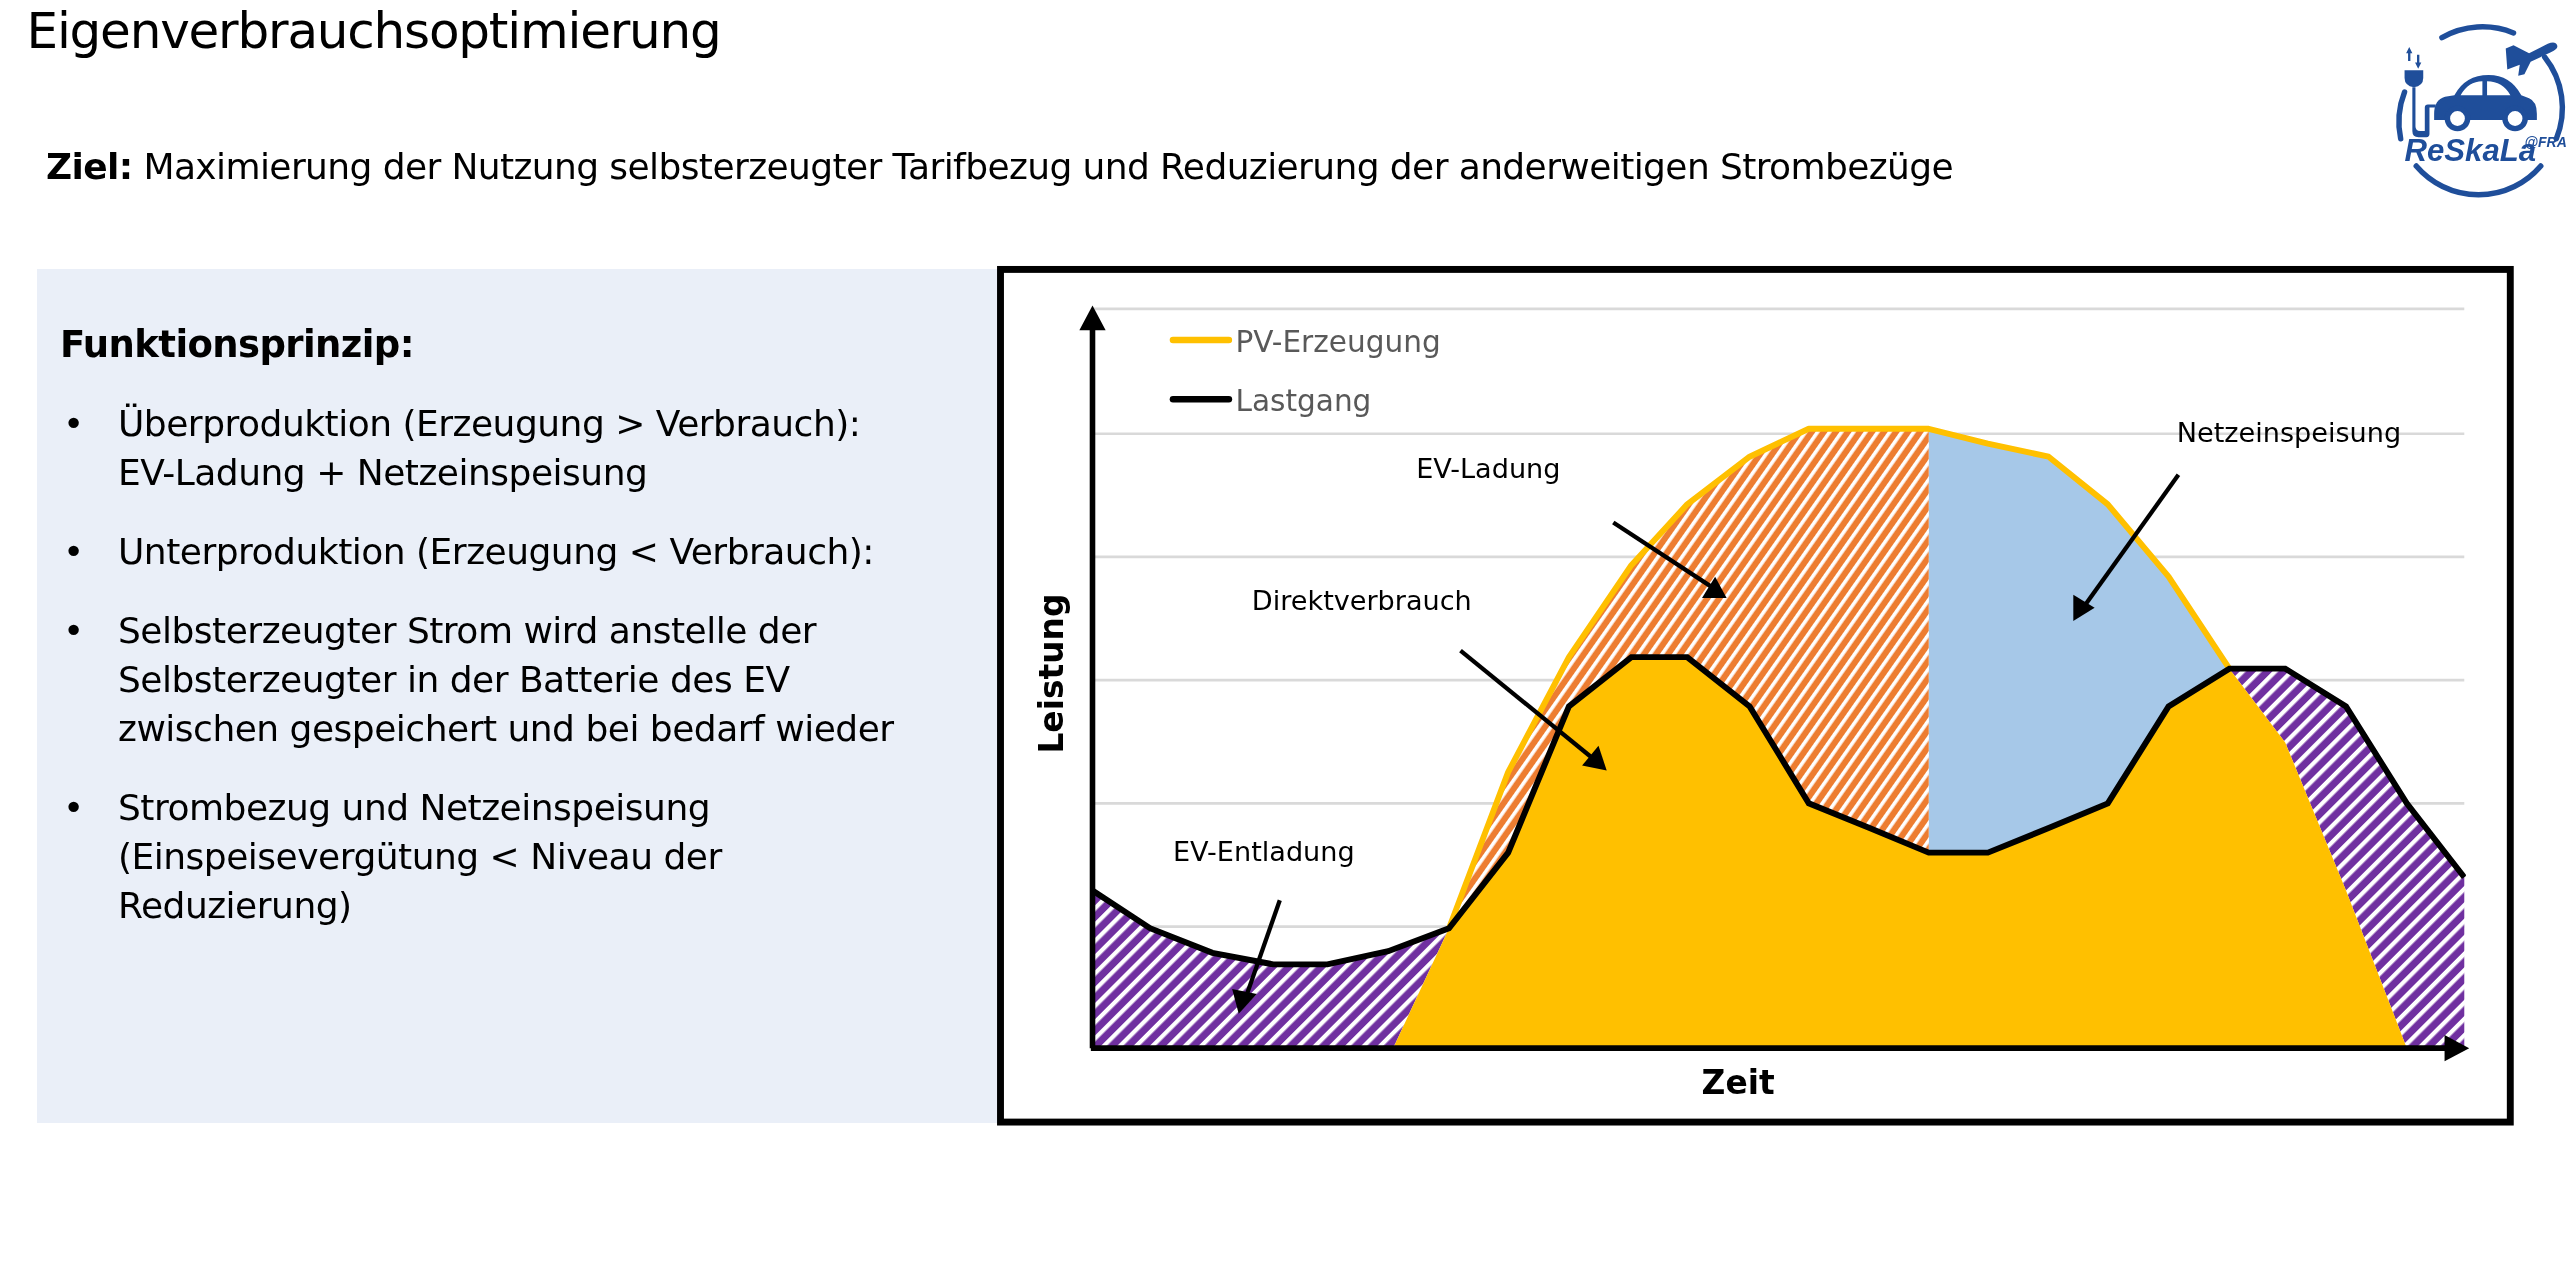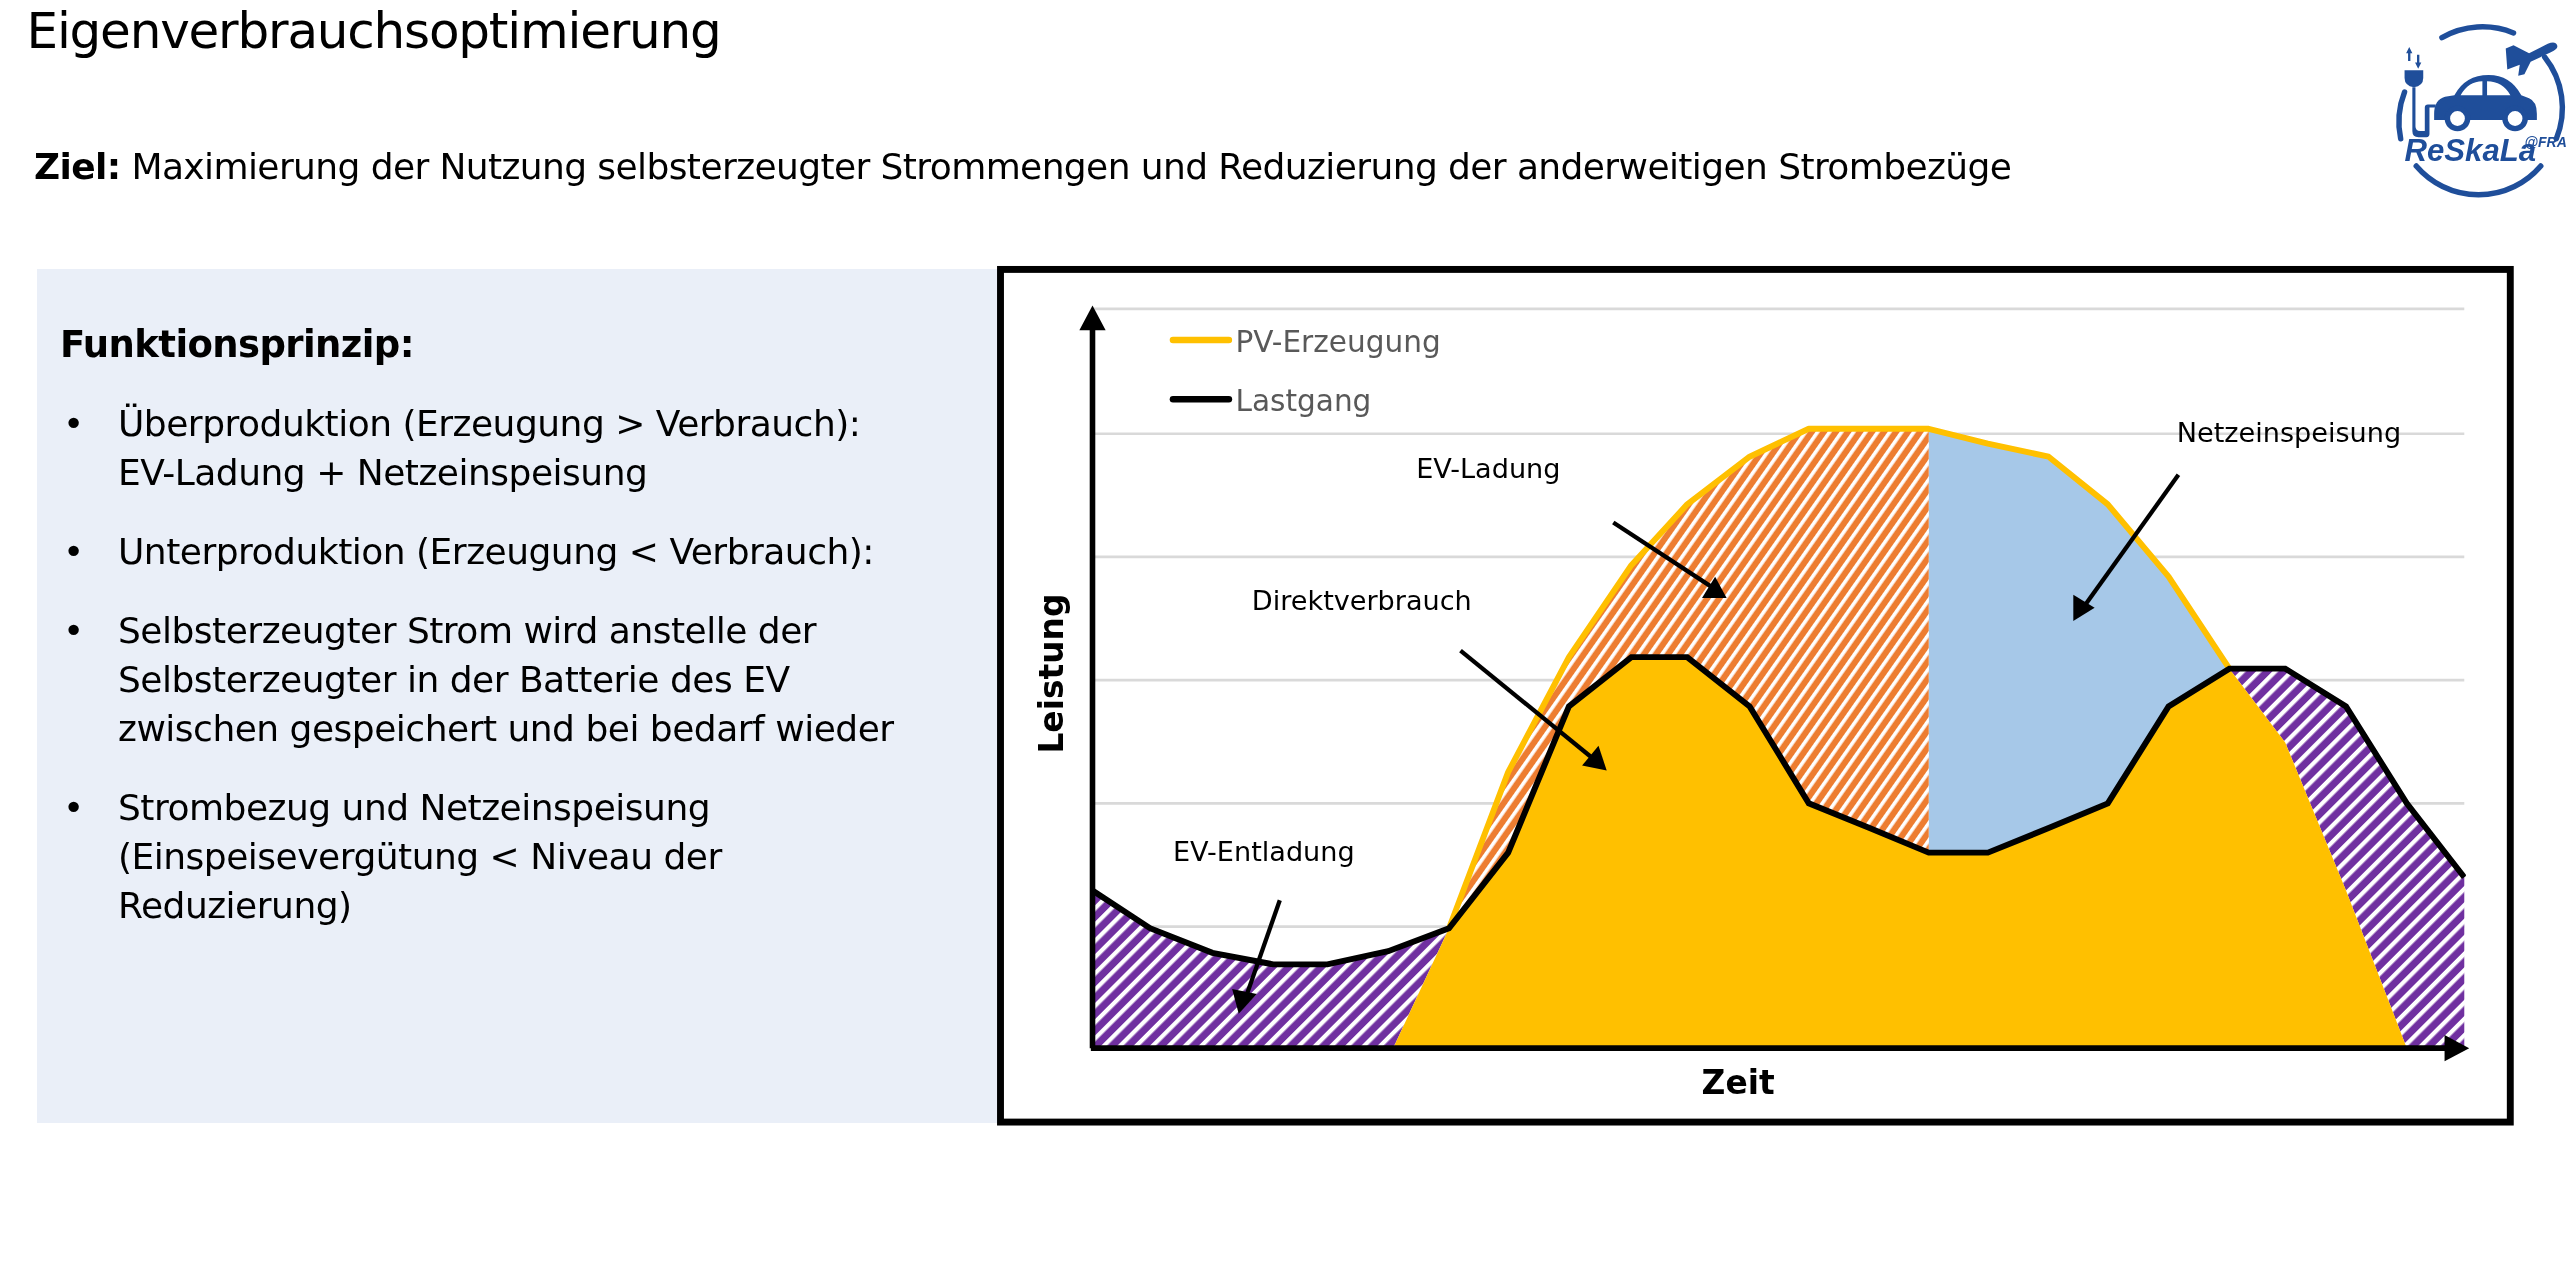--- a/index.html
+++ b/index.html
@@ -1,38 +1,38 @@
 <!DOCTYPE html>
 <html style="font-size:12.5px"><head>
 <meta charset="utf-8">
 <style>
   html, body { margin: 0; padding: 0; background: #ffffff; }
   body { width: 2576px; height: 1288px; position: relative; overflow: hidden;
          font-family: "DejaVu Sans", "Liberation Sans", sans-serif; color: #000; }
   .title { position: absolute; left: 26.5px; top: 1.6px; font-size: 50px; font-weight: normal;
            letter-spacing: -1.2px; }
   .subtitle { position: absolute; left: 34px; top: 146px; font-size: 36px; letter-spacing: -0.6px; white-space: nowrap; }
-  .subtitle b { font-weight: bold; }
+  .subtitle b { font-weight: bold; margin-left: 12px; }
   .panel { position: absolute; left: 37px; top: 269px; width: 1056px; height: 854px;
            background: #EAEFF8; box-sizing: border-box; padding: 54px 31px 0 23px; }
   .panel-heading { font-weight: bold; font-size: 37px; letter-spacing: -0.6px; margin-bottom: 33px; }
   .bullets { list-style: none; margin: 0; padding: 0; }
   .bullets li { position: relative; padding-left: 58px; font-size: 36px; line-height: 49px;
                 letter-spacing: -0.5px; margin-bottom: 30px; }
   .bullets li .dot { position: absolute; left: 3.1px; top: 0; }
   .logo { position: absolute; left: 2389px; top: 22px; width: 179px; height: 179px; }
   .chart { position: absolute; left: 0; top: 0; width: 2576px; height: 1288px; pointer-events: none; }
   .chart * { pointer-events: auto; }
 </style>
 </head>
 <body>
 
 <div class="title">Eigenverbrauchsoptimierung</div>
 
-<div class="subtitle"><b>Ziel:</b><span> Maximierung der Nutzung selbsterzeugter Strommengen und Reduzierung der anderweitigen Strombezüge</span></div>
+<div class="subtitle"><b>Ziel:</b><span> Maximierung der Nutzung selbsterzeugter Tarifbezug und Reduzierung der anderweitigen Strombezüge</span></div>
 
 <svg class="logo" viewBox="0 0 230 230">
   <g fill="none" stroke="#1F4E9A" stroke-width="7" stroke-linecap="round">
     <path d="M 68 20 A 105 105 0 0 1 160 14"></path>
     <path d="M 200 45 A 105 105 0 0 1 215 150"></path>
     <path d="M 195 185 A 105 105 0 0 1 35 185"></path>
     <path d="M 15 150 A 105 105 0 0 1 20 90"></path>
   </g>
   <g fill="#1F4E9A">
     <path d="M 22 40 l 4 -8 l 4 8 h -2.5 v 10 h -3 v -10 z"></path>

